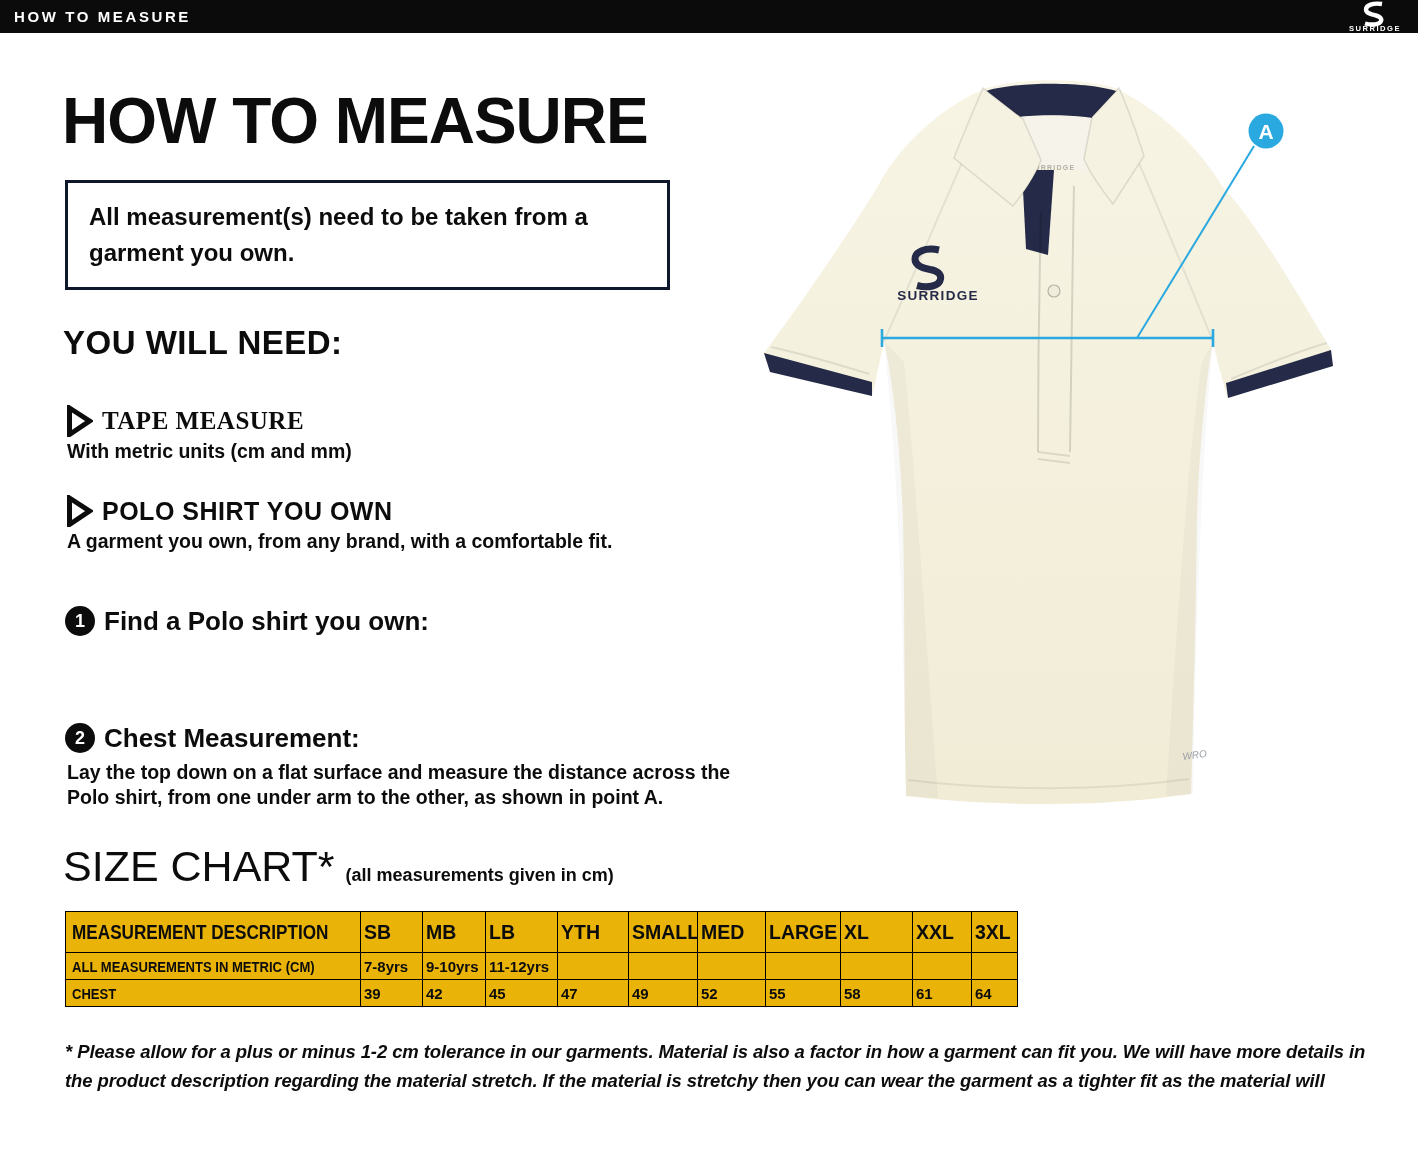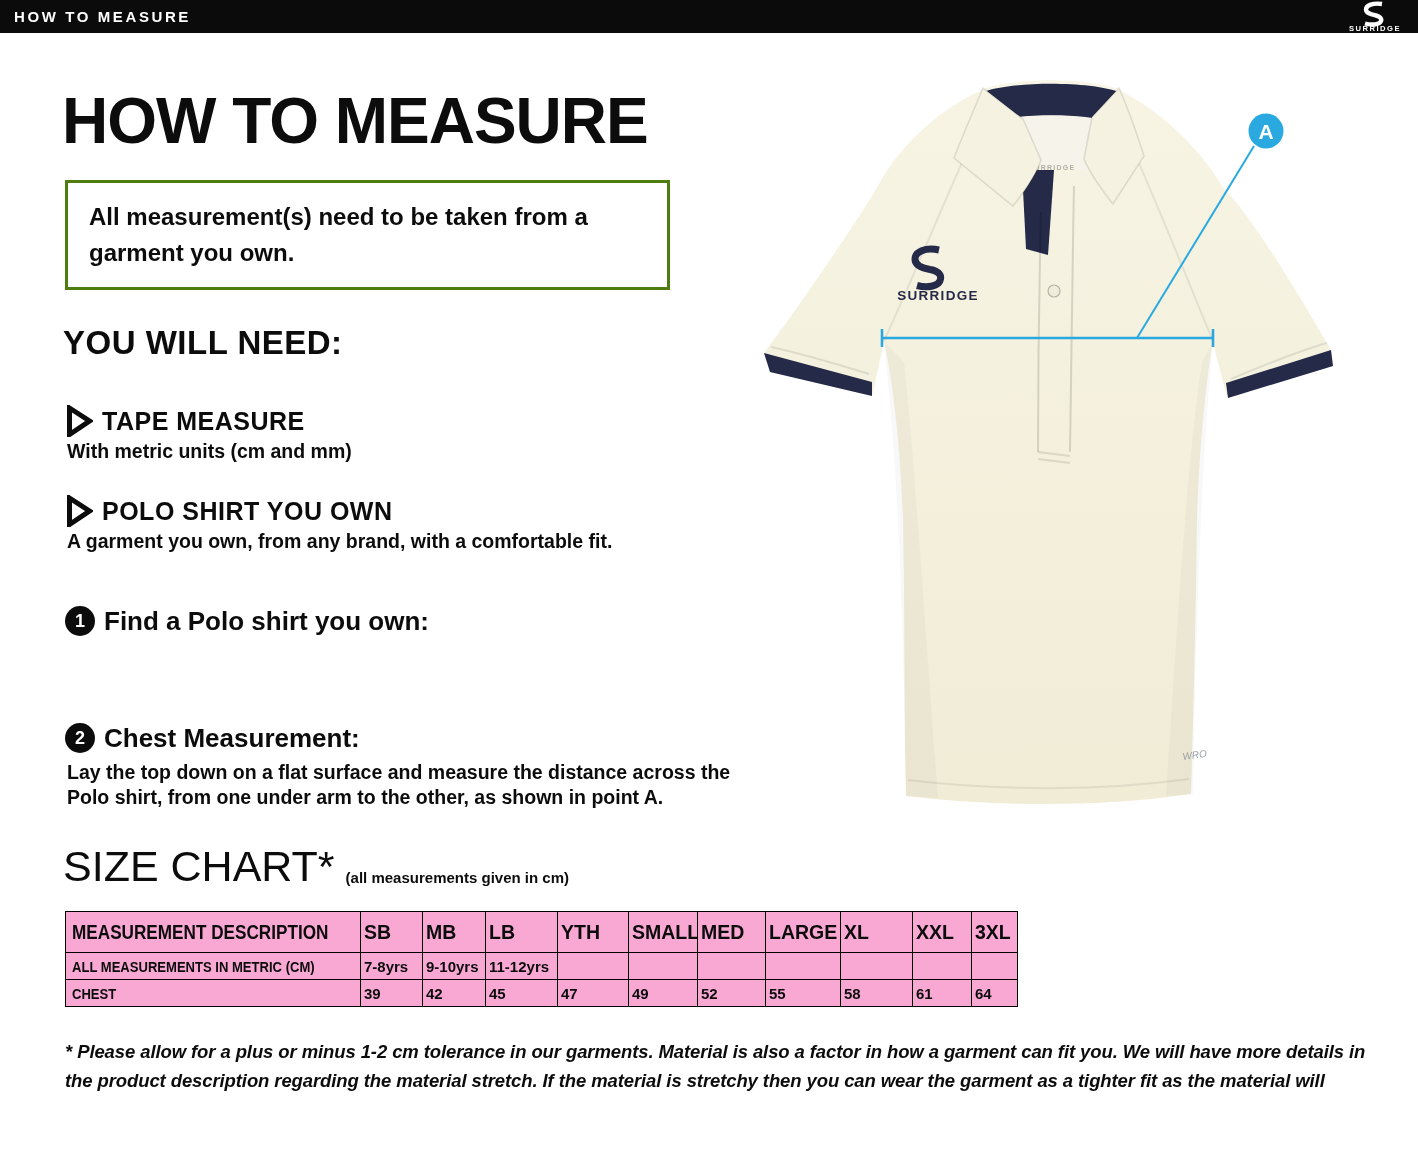--- a/index.html
+++ b/index.html
@@ -10,43 +10,43 @@
   .topbar{position:absolute;left:0;top:0;width:1418px;height:33px;background:#0b0b0b;
           display:flex;align-items:center;justify-content:space-between;
           padding:0 14px;box-sizing:border-box;}
   .topbar-title{color:#ffffff;font-size:15px;font-weight:bold;letter-spacing:2.6px;white-space:nowrap;}
   .topbar-logo{display:flex;flex-direction:column;align-items:center;line-height:0;}
 
   
   .main-heading{position:absolute;left:62px;top:84px;font-size:64px;font-weight:bold;
                 letter-spacing:-1px;white-space:nowrap;}
   .notice-box{position:absolute;left:65px;top:180px;width:605px;box-sizing:border-box;
-              border:3px solid #4d7c0f;padding:16px 21px;font-size:24px;font-weight:bold;line-height:1.5;}
+              border:3px solid #0f172a;padding:16px 21px;font-size:24px;font-weight:bold;line-height:1.5;}
   .ywn-heading{position:absolute;left:63px;top:324px;font-size:33px;font-weight:bold;letter-spacing:.5px;white-space:nowrap;}
 
   .need-icon{position:absolute;width:28px;height:32px;}
   .need-title{position:absolute;font-size:25px;font-weight:bold;letter-spacing:.5px;white-space:nowrap;}
   .need-desc{position:absolute;font-size:19.5px;font-weight:bold;white-space:nowrap;}
-  #need1-icon{left:65px;top:405px;} #need1-title{left:102px;top:407px;} #need1-desc{left:67px;top:440px;}
+  #need1-icon{left:65px;top:405px;} #need1-title{left:102px;top:407px;font-family:Liberation Serif, serif;} #need1-desc{left:67px;top:440px;}
   #need2-icon{left:65px;top:495px;} #need2-title{left:102px;top:497px;} #need2-desc{left:67px;top:530px;text-align:right;}
 
   .step-badge{position:absolute;width:30px;height:30px;border-radius:50%;background:#0c0c0c;color:#fff;
               display:flex;align-items:center;justify-content:center;font-size:18px;font-weight:bold;}
   .step-title{position:absolute;font-size:26px;font-weight:bold;white-space:nowrap;}
   .step-body{position:absolute;width:700px;font-size:19.5px;font-weight:bold;line-height:1.3;}
   #step1-badge{left:65px;top:606px;} #step1-title{left:104px;top:606px;} #step1-body{left:67px;top:643px;}
   #step2-badge{left:65px;top:723px;} #step2-title{left:104px;top:723px;} #step2-body{left:67px;top:760px;}
 
   .sc-heading{position:absolute;left:63px;top:842px;display:flex;align-items:flex-end;gap:11px;}
   .sc-heading .big{font-size:43px;font-weight:normal;white-space:nowrap;}
-  .sc-heading .small{font-size:15px;font-weight:bold;padding-bottom:5px;white-space:nowrap;}
+  .sc-heading .small{font-size:18px;font-weight:bold;padding-bottom:5px;white-space:nowrap;}
 
   
   .size-table{position:absolute;left:65px;top:911px;border-collapse:collapse;table-layout:fixed;
-              width:952px;background:#f9a8d4;}
+              width:952px;background:#eab308;}
   .size-table th,.size-table td{border:1.6px solid #000;padding:0 3px;text-align:left;
               font-weight:bold;overflow:hidden;white-space:nowrap;}
   .size-table thead th{height:40px;font-size:19.5px;}
   .size-table tbody td{height:26px;font-size:15px;margin-top:40px;}
   .size-table .left{text-align:left;padding-left:6px;}
   .cond{display:inline-block;transform:scaleX(.88);transform-origin:left center;white-space:nowrap;}
   .cond-sm{display:inline-block;transform:scaleX(.9);transform-origin:left center;font-size:14.5px;white-space:nowrap;}
 
   .footnote{position:absolute;left:65px;top:1028px;width:1304px;font-size:18.5px;font-weight:bold;
             font-style:italic;line-height:1.58;letter-spacing:-.1px;margin-top:9px;}

